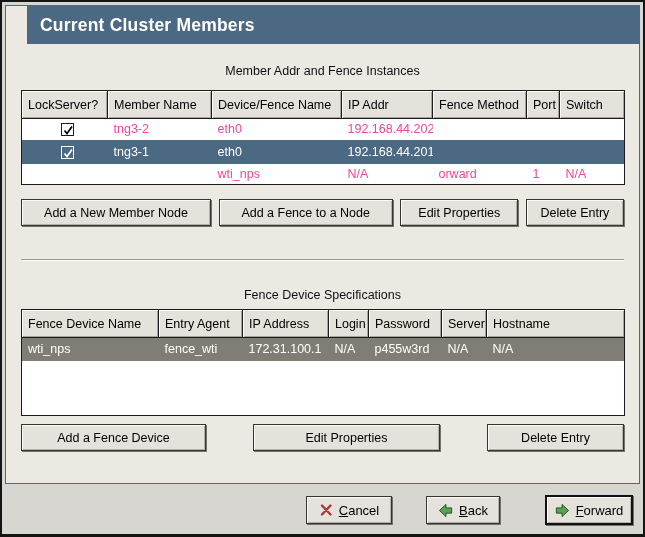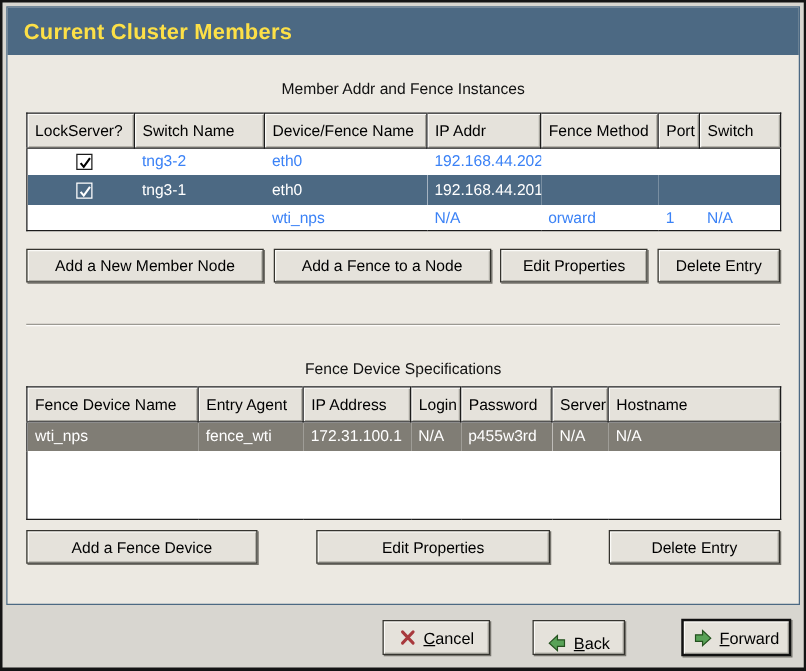--- a/index.html
+++ b/index.html
@@ -16,23 +16,24 @@
 
   .panel {
     position:absolute; left:3px; top:3px;
     width:635px; height:479px;
     border:1px solid #4c6983;
     background:#ece9e2;
   }
 
   .titlebar {
     height:38px; background:#4c6983;
-    color:#fde047; font-size:17.5px; font-weight:bold;
+    color:#ffffff; font-size:17.5px; font-weight:bold;
     line-height:38px; padding-left:13px;
     letter-spacing:0.2px;
+    margin-left:21px;
   }
 
   .content { padding:0 15px; }
 
   .section-label {
     text-align:center; font-size:12.5px; color:#111;
     margin-top:20px; margin-bottom:12px;
   }
   .section-label.second { margin-top:27px; margin-bottom:7px; }
 
@@ -44,21 +45,21 @@
   table.grid th {
     background:#e5e2db; font-weight:normal; text-align:left;
     height:28px; padding:0 0 0 6px;
     border-right:1px solid #1c1c1c; border-bottom:1px solid #1c1c1c;
     box-shadow: inset 1px 1px 0 #fbfaf7, inset -1px -1px 0 #a6a49c;
     white-space:nowrap; overflow:hidden;
   }
   table.grid th:last-child { border-right:none; }
   table.grid td {
     padding:0 0 0 6px; white-space:nowrap; overflow:hidden;
-    color:#3b82f6;
+    color:#ec4899;
   }
   tr.member-row-1 td { height:21px; }
   tr.member-row-2 td { height:24px; }
   tr.member-row-3 td { height:21px; }
   tr.selected-active td { background:#4c6983; color:#ffffff; }
   tr.selected-inactive td { background:#807d75; color:#ffffff; height:23px; }
   tr.fence-filler td { height:55px; background:#ffffff; }
   td.cb-cell { text-align:center; padding-left:0; }
 
   .checkbox {
@@ -93,21 +94,21 @@
     padding-right:7px;
   }
   .footer-btn {
     height:28px; background:#e5e2db; font-size:13px; color:#000;
     border:1px solid #35342f;
     box-shadow: inset 1px 1px 0 #fbfaf7, inset -1px -1px 0 #b3b1a9, 1px 1px 0 #75736c;
     display:flex; align-items:center; justify-content:center;
     gap:6px; cursor:default;margin-left:20px;
   }
   .footer-btn.cancel { width:86px; margin-right:14px; }
-  .footer-btn.back  { width:74px; margin-right:25px;align-items:flex-end; }
+  .footer-btn.back  { width:74px; margin-right:25px; }
   .footer-btn.forward { width:88px; height:30px; border:2px solid #111; }
   .mn { text-decoration:underline; }
   .icon { display:inline-flex; }
 </style>
 </head>
 <body>
 
 <div class="window">
 
   <div class="panel">
@@ -124,21 +125,21 @@
             <col style="width:104px">
             <col style="width:130px">
           <col style="width:91px">
             <col style="width:94px">
             <col style="width:33px">
             <col style="width:65px">
         </colgroup>
         <thead>
           <tr>
             <th>LockServer?</th>
-            <th>Switch Name</th>
+            <th>Member Name</th>
             <th>Device/Fence Name</th>
             <th>IP Addr</th>
             <th>Fence Method</th>
             <th>Port</th>
             <th>Switch</th>
           </tr>
         </thead>
         <tbody>
           <tr class="member-row-1">
             <td class="cb-cell">

